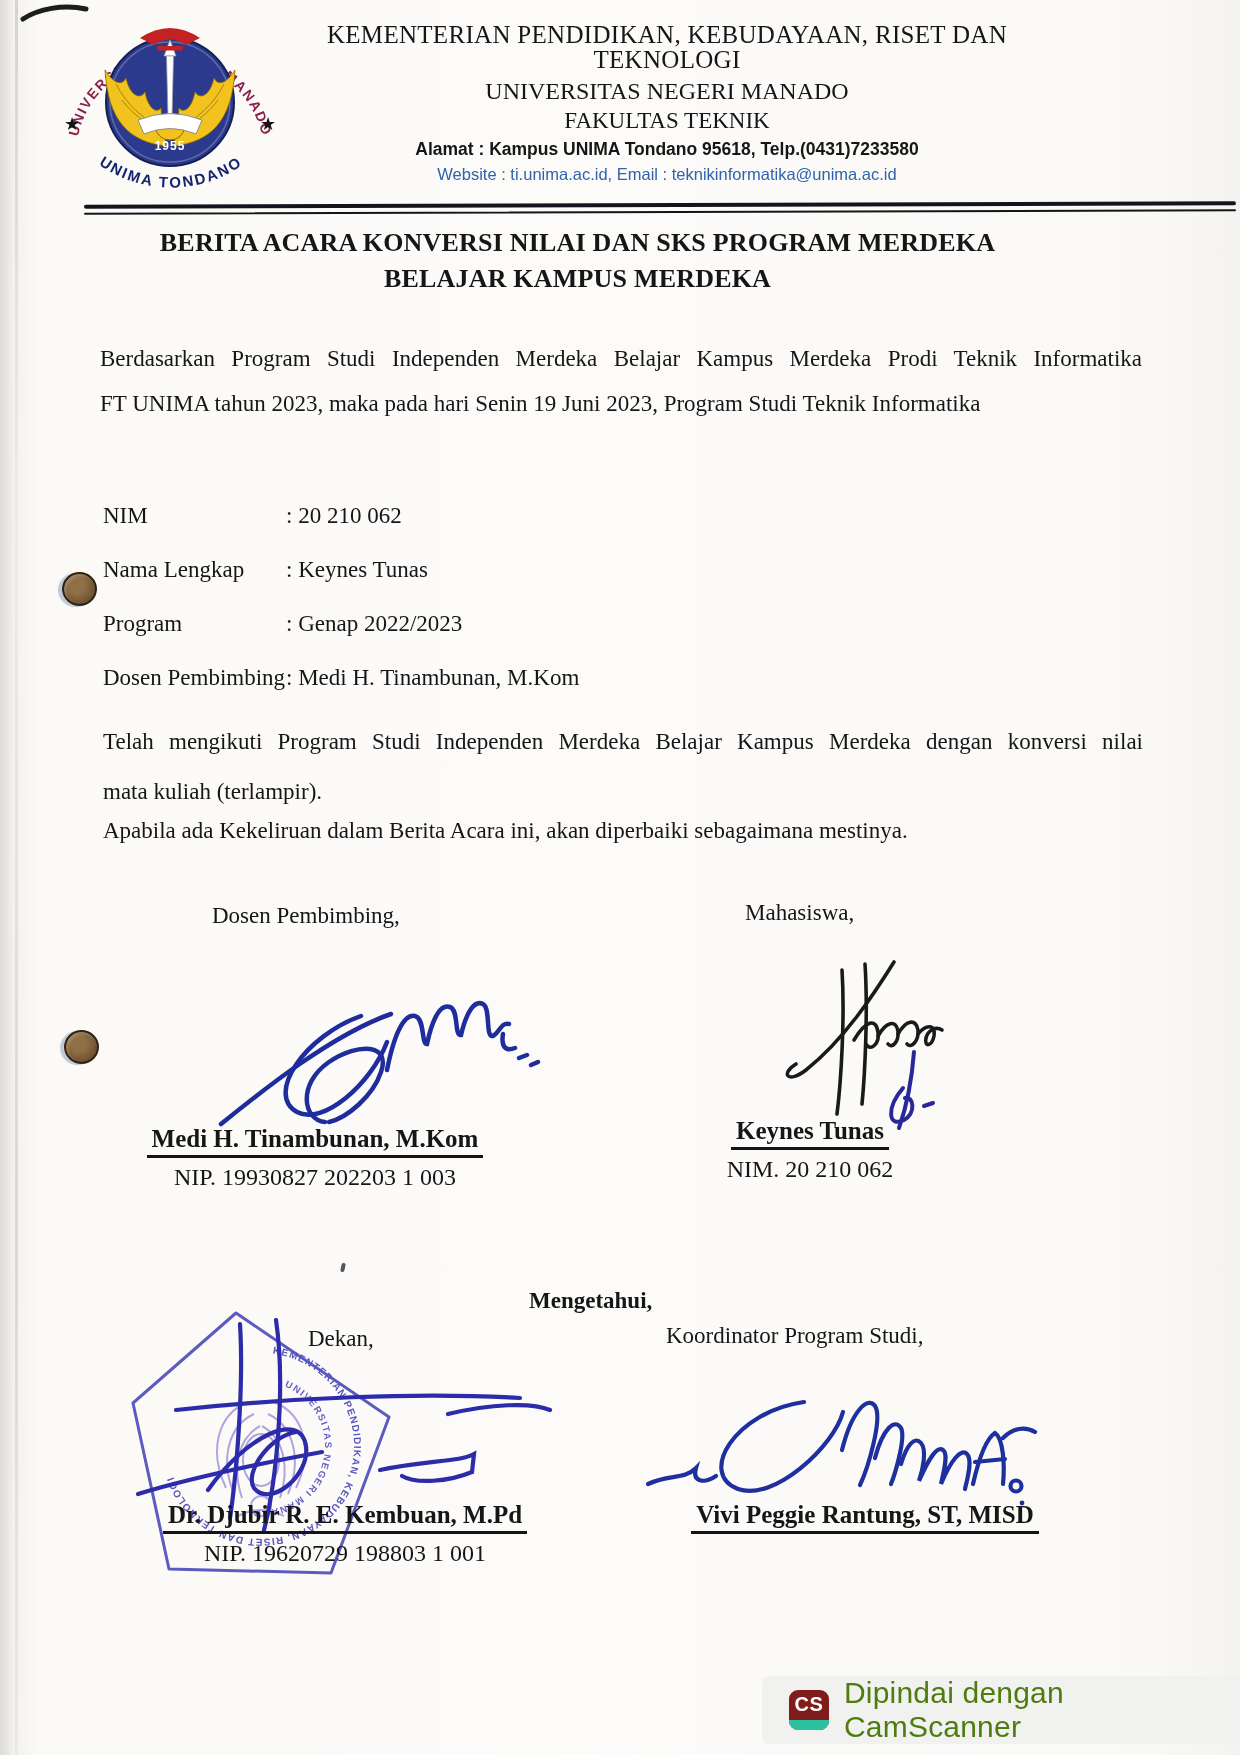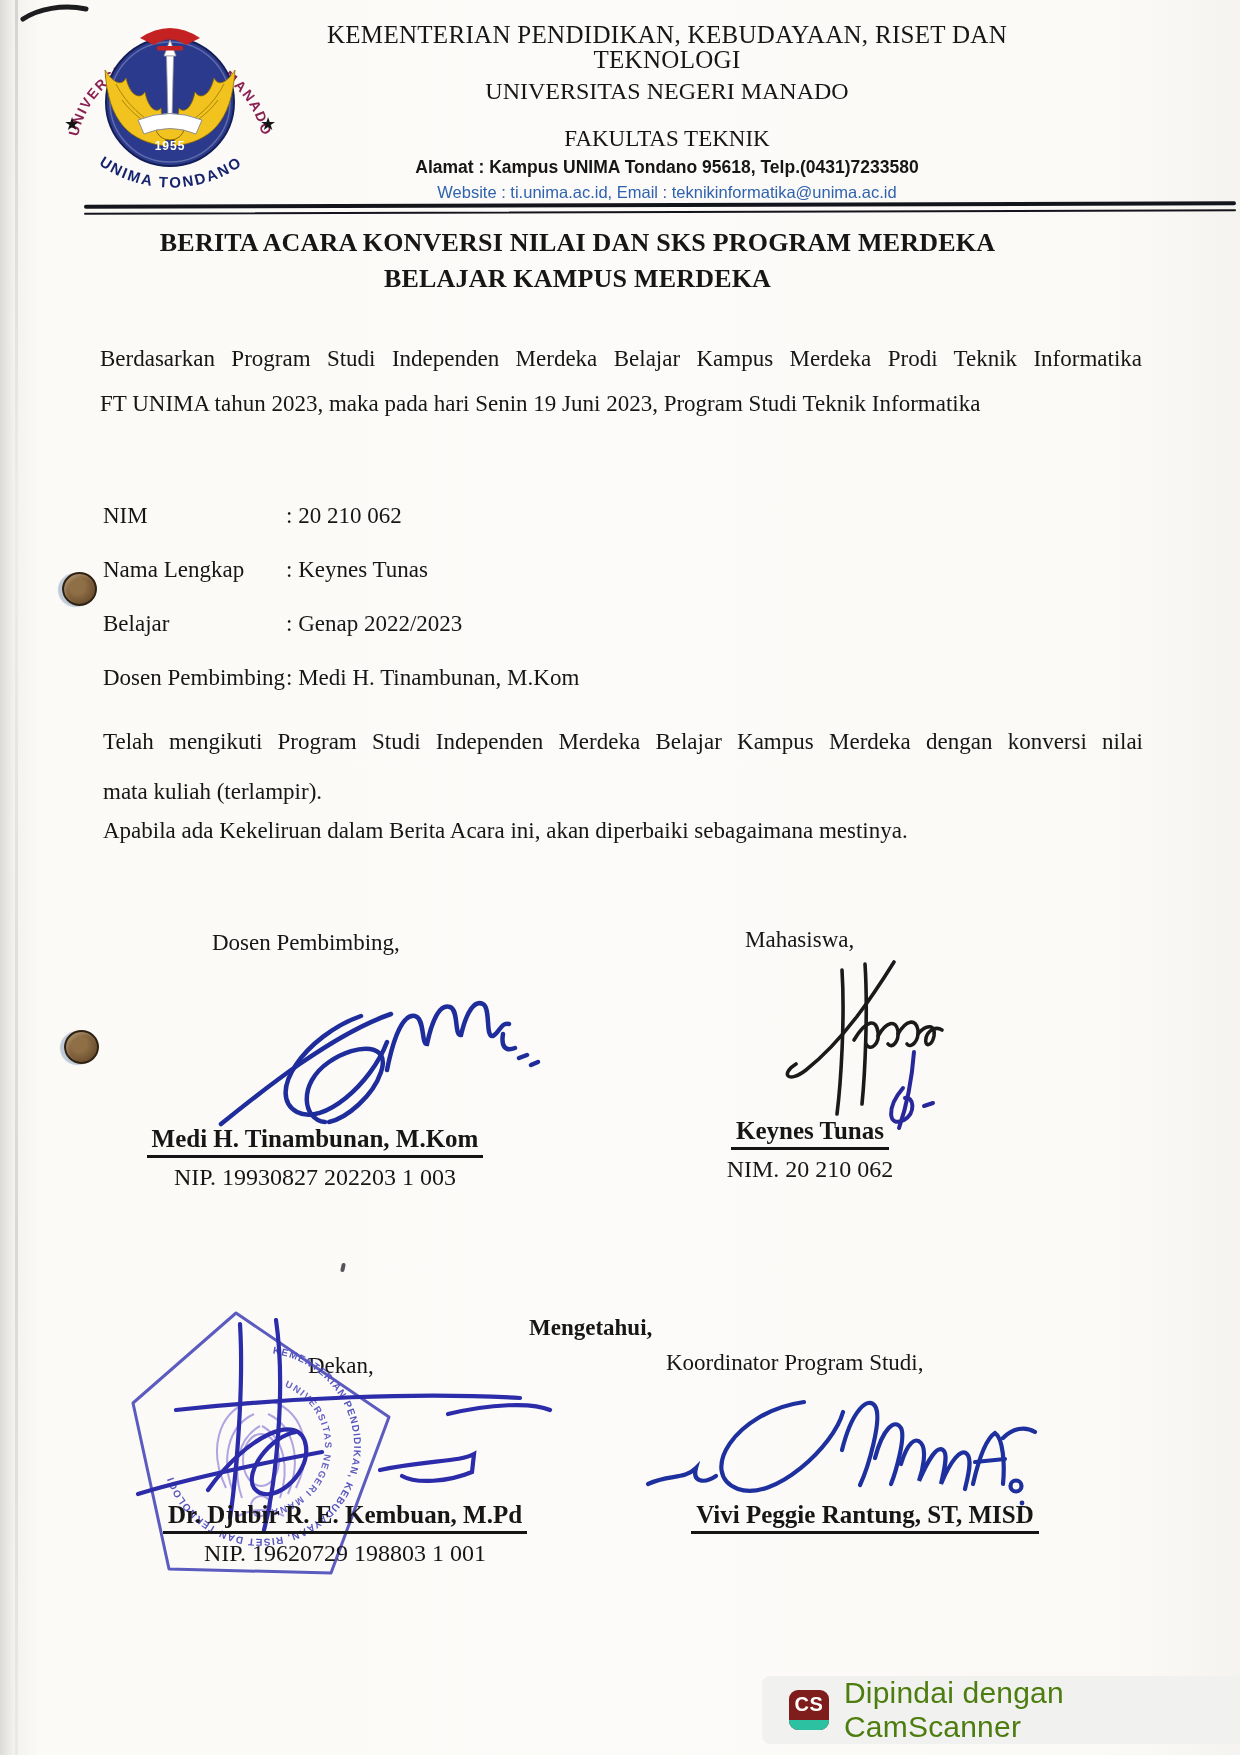--- a/index.html
+++ b/index.html
@@ -12,42 +12,42 @@
     font-family:"Liberation Serif","DejaVu Serif",serif;
     color:#161616;
   }
   .crease{position:absolute;left:15px;top:0;width:3px;height:100%;
     background:linear-gradient(180deg, rgba(120,120,118,.25), rgba(160,160,158,.08) 30%, rgba(120,120,118,.22) 70%, rgba(150,150,148,.1));}
   
   .logo-svg{position:absolute;left:52px;top:8px;width:238px;height:182px;}
   .head-text{position:absolute;left:282px;top:22px;width:770px;text-align:center;line-height:1;}
   .head-ministry{font-size:25px;letter-spacing:.3px;}
   .head-university{font-size:24px;margin-top:7px;}
-  .head-faculty{font-size:23px;margin-top:24px;}
+  .head-faculty{font-size:23px;margin-top:6px;}
   .head-program{font-size:28px;font-weight:bold;margin-top:7px;letter-spacing:.3px;}
   .head-address{font-family:"Liberation Sans","DejaVu Sans",sans-serif;font-size:17.5px;font-weight:bold;margin-top:9px;}
   .head-contact{font-family:"Liberation Sans","DejaVu Sans",sans-serif;font-size:16.5px;color:#2f63ae;margin-top:7px;}
   .rule{position:absolute;left:84px;top:203px;width:1152px;transform:rotate(-.18deg);}
   .rule .r1{height:4px;background:#14141c;border-radius:2px;}
   .rule .r2{height:2px;background:#14141c;margin-top:4px;border-radius:2px;}
   
   .doc-title{position:absolute;left:60px;top:228px;width:1035px;text-align:center;
     font-size:26px;font-weight:bold;letter-spacing:.2px;}
   .doc-title .t2{margin-top:6px;}
   
   .para{position:absolute;font-size:23px;}
   .intro{left:100px;top:336px;width:1042px;line-height:45px;}
   .jline{text-align:justify;text-align-last:justify;}
   .fields{position:absolute;left:103px;top:503px;width:1040px;font-size:23px;}
   .frow{display:flex;height:54px;align-items:flex-start;}
   .flabel{min-width:183px;}
   .statement{left:103px;top:717px;width:1040px;line-height:50px;}
   .closing{left:103px;top:818px;width:1060px;}
   
-  .role{position:absolute;font-size:23px;margin-top:27px;}
+  .role{position:absolute;font-size:23px;}
   .role-bold{font-weight:bold;}
   .sig-block{position:absolute;text-align:center;line-height:30px;}
   .sig-name{display:inline-block;font-size:25px;font-weight:bold;border-bottom:3px solid #141414;padding:0 5px 1px;}
   .sig-nip{font-size:24px;margin-top:4px;}
   .sig-svg{position:absolute;}
   .stamp-svg{position:absolute;left:130px;top:1310px;width:262px;height:272px;opacity:.92;}
   
   .hole{position:absolute;width:31px;height:30px;border-radius:50%;
     background:radial-gradient(circle at 42% 40%, #8f6f46 30%, #6a4e2e 75%, #4c3620 100%);
     border:2px solid #2f2213;
@@ -144,21 +144,21 @@
   <div class="fields">
     <div class="frow">
       <span class="flabel">NIM</span>
       <span class="fvalue">: 20 210 062</span>
     </div>
     <div class="frow">
       <span class="flabel">Nama Lengkap</span>
       <span class="fvalue">: Keynes Tunas</span>
     </div>
     <div class="frow">
-      <span class="flabel">Belajar</span>
+      <span class="flabel">Program</span>
       <span class="fvalue">: Genap 2022/2023</span>
     </div>
     <div class="frow">
       <span class="flabel">Dosen Pembimbing</span>
       <span class="fvalue">: Medi H. Tinambunan, M.Kom</span>
     </div>
   </div>
 
   <div class="para closing">Apabila ada Kekeliruan dalam Berita Acara ini, akan diperbaiki sebagaimana mestinya.</div>
 

